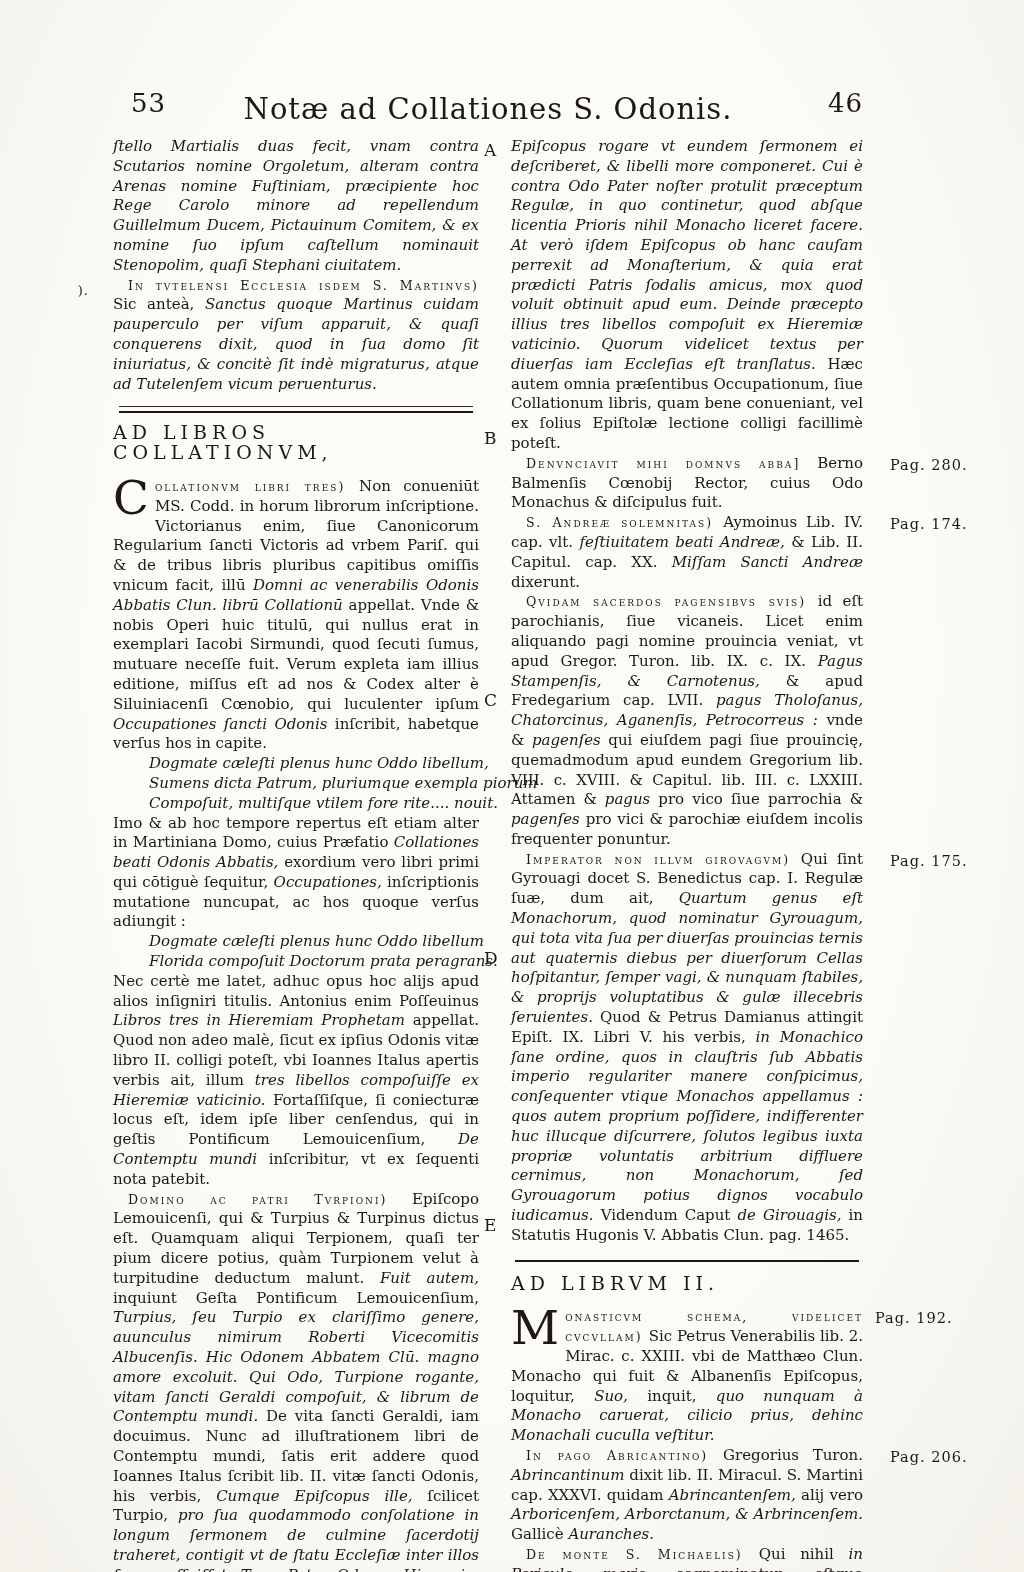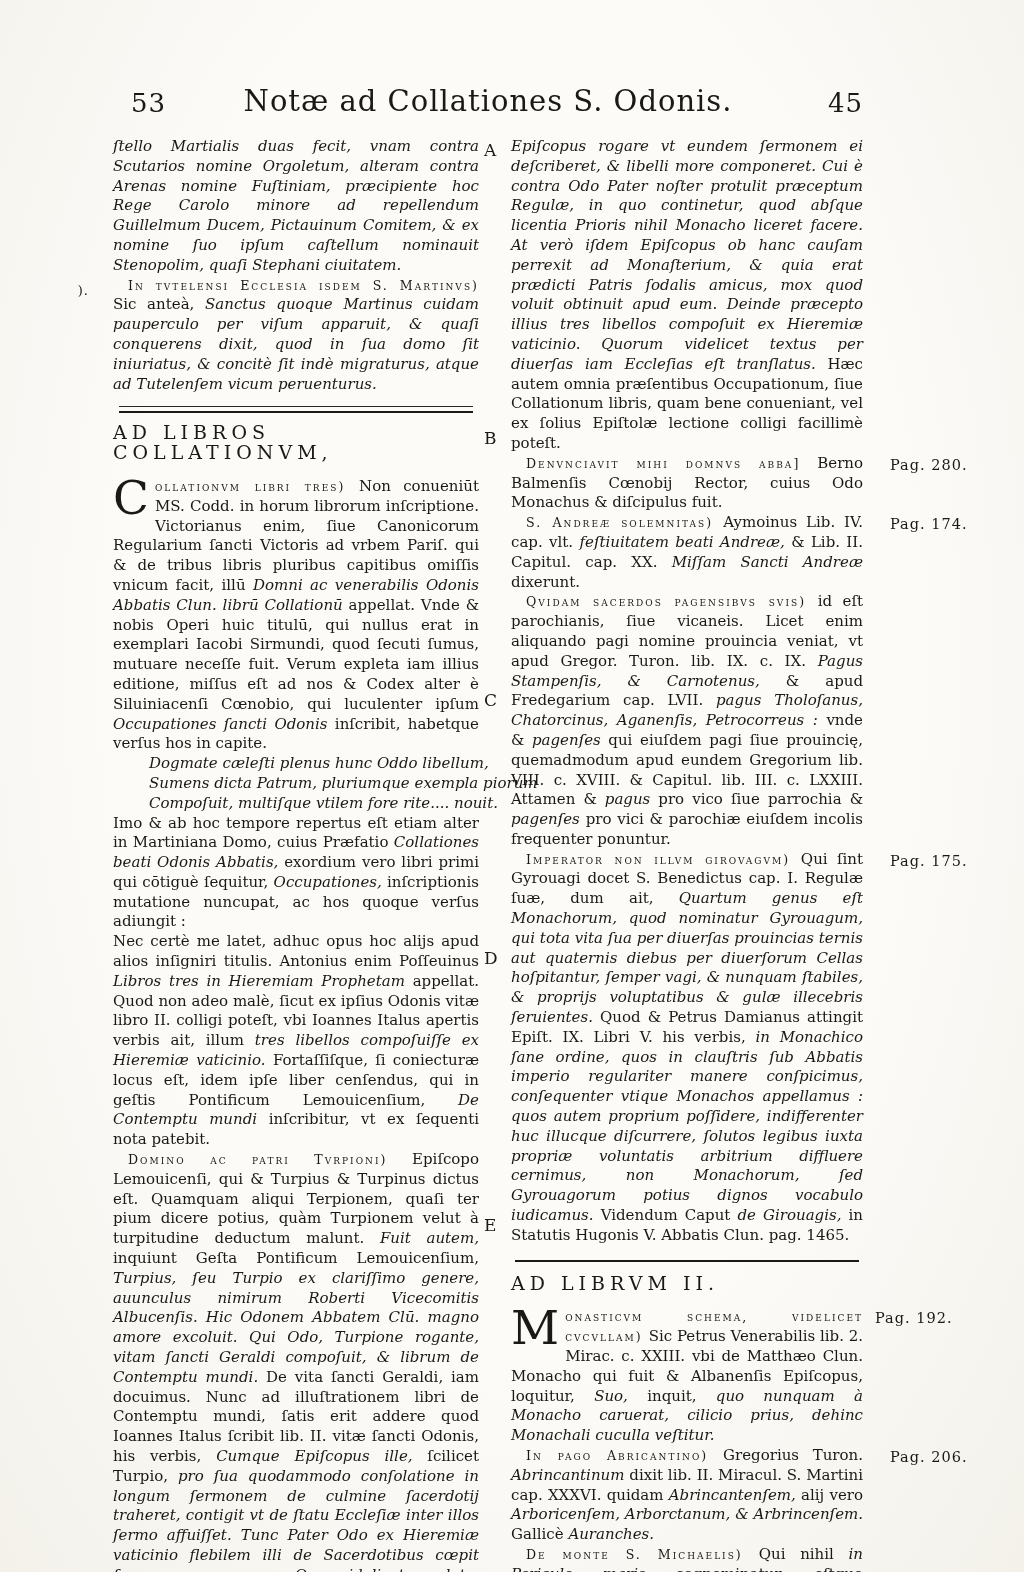--- a/index.html
+++ b/index.html
@@ -11,21 +11,21 @@
     color:#1b1815;
     font-family:"DejaVu Serif", serif;
     overflow:hidden;
     text-decoration:underline;
   }
   
   .runhead{position:absolute;top:84px;left:113px;width:750px;height:40px;}
   .pagenum{position:absolute;top:4px;font-size:26px;letter-spacing:1px;}
   .pagenum.left{left:18px;}
   .pagenum.right{right:0px;}
-  .title{position:absolute;left:0;right:0;text-align:center;font-size:29px;margin:0;font-weight:normal;letter-spacing:1px;}
+  .title{position:absolute;left:0;right:0;text-align:center;font-size:29px;margin:8px;font-weight:normal;letter-spacing:1px;}
   
   .col{position:absolute;top:137px;text-align:justify;font-size:15px;line-height:19.8px;}
   .col-left{left:113px;width:366px;}
   .col-right{left:511px;width:352px;}
   p.para{margin:0;position:relative;}
   p.para.indent{text-indent:15px;}
   .roman{font-style:normal;}
   .it{font-style:italic;}
   .smallcaps{font-size:0.84em;letter-spacing:0.16em;}
   .verse{font-style:italic;padding-left:36px;text-align:right;margin:0;}
@@ -42,36 +42,40 @@
   .note-left{right:100%;margin-right:24px;top:5px;font-size:13px;}
   .gutter-letter{position:absolute;font-size:17px;left:484px;}
 </style>
 </head>
 <body>
 
 <div class="page">
   <div class="runhead">
     <span class="pagenum left">53</span>
     <h1 class="title">Notæ ad Collationes S. Odonis.</h1>
-    <span class="pagenum right">45</span>
+    <span class="pagenum right">46</span>
   </div>
   <div class="col col-left" id="col-left">
       <p class="para"><span class="it">ſtello Martialis duas fecit, vnam contra Scutarios nomine Orgoletum, alteram contra Arenas nomine Fuſtiniam, præcipiente hoc Rege Carolo minore ad repellendum Guillelmum Ducem, Pictauinum Comitem, &amp; ex nomine ſuo ipſum caſtellum nominauit Stenopolim, quaſi Stephani ciuitatem.</span></p>
       <p class="para indent"><span class="smallcaps" style="font-variant: small-caps;">In tvtelensi Ecclesia isdem S. Martinvs) </span><span class="roman">Sic anteà, </span><span class="it">Sanctus quoque Martinus cuidam pauperculo per viſum apparuit, &amp; quaſi conquerens dixit, quod in ſua domo ſit iniuriatus, &amp; concitè ſit indè migraturus, atque ad Tutelenſem vicum peruenturus.</span><span class="margin-note note-left">).</span></p>
       <div class="divider double"></div>
       <div class="heading">
         <div class="hline-caps">AD LIBROS COLLATIONVM,</div>
       </div>
       <p class="para"><span class="dropcap">C</span><span class="smallcaps" style="font-variant: small-caps;">ollationvm libri tres) </span><span class="roman">Non conueniūt MS. Codd. in horum librorum inſcriptione. Victorianus enim, ſiue Canonicorum Regularium ſancti Victoris ad vrbem Pariſ. qui &amp; de tribus libris pluribus capitibus omiſſis vnicum facit, illū </span><span class="it">Domni ac venerabilis Odonis Abbatis Clun. librū Collationū </span><span class="roman">appellat. Vnde &amp; nobis Operi huic titulū, qui nullus erat in exemplari Iacobi Sirmundi, quod ſecuti ſumus, mutuare neceſſe fuit. Verum expleta iam illius editione, miſſus eſt ad nos &amp; Codex alter è Siluiniacenſi Cœnobio, qui luculenter ipſum </span><span class="it">Occupationes ſancti Odonis </span><span class="roman">inſcribit, habetque verſus hos in capite.</span></p>
       <div class="verse">
         <div>Dogmate cæleſti plenus hunc Oddo libellum,</div>
         <div>Sumens dicta Patrum, pluriumque exempla piorum</div>
         <div>Compoſuit, multiſque vtilem fore rite.... nouit.</div>
       </div>
       <p class="para"><span class="roman">Imo &amp; ab hoc tempore repertus eſt etiam alter in Martiniana Domo, cuius Præfatio </span><span class="it">Collationes beati Odonis Abbatis, </span><span class="roman">exordium vero libri primi qui cōtiguè ſequitur, </span><span class="it">Occupationes, </span><span class="roman">inſcriptionis mutatione nuncupat, ac hos quoque verſus adiungit :</span></p>
+      <div class="verse">
+        <div>Dogmate cæleſti plenus hunc Oddo libellum</div>
+        <div>Florida compoſuit Doctorum prata peragrans.</div>
+      </div>
       <p class="para"><span class="roman">Nec certè me latet, adhuc opus hoc alijs apud alios inſigniri titulis. Antonius enim Poſſeuinus </span><span class="it">Libros tres in Hieremiam Prophetam </span><span class="roman">appellat. Quod non adeo malè, ſicut ex ipſius Odonis vitæ libro II. colligi poteſt, vbi Ioannes Italus apertis verbis ait, illum </span><span class="it">tres libellos compoſuiſſe ex Hieremiæ vaticinio. </span><span class="roman">Fortaſſiſque, ſi coniecturæ locus eſt, idem ipſe liber cenſendus, qui in geſtis Pontificum Lemouicenſium, </span><span class="it">De Contemptu mundi </span><span class="roman">inſcribitur, vt ex ſequenti nota patebit.</span></p>
       <p class="para indent"><span class="smallcaps" style="font-variant: small-caps;">Domino ac patri Tvrpioni) </span><span class="roman">Epiſcopo Lemouicenſi, qui &amp; Turpius &amp; Turpinus dictus eſt. Quamquam aliqui Terpionem, quaſi ter pium dicere potius, quàm Turpionem velut à turpitudine deductum malunt. </span><span class="it">Fuit autem, </span><span class="roman">inquiunt Geſta Pontificum Lemouicenſium, </span><span class="it">Turpius, ſeu Turpio ex clariſſimo genere, auunculus nimirum Roberti Vicecomitis Albucenſis. Hic Odonem Abbatem Clū. magno amore excoluit. Qui Odo, Turpione rogante, vitam ſancti Geraldi compoſuit, &amp; librum de Contemptu mundi. </span><span class="roman">De vita ſancti Geraldi, iam docuimus. Nunc ad illuſtrationem libri de Contemptu mundi, ſatis erit addere quod Ioannes Italus ſcribit lib. II. vitæ ſancti Odonis, his verbis, </span><span class="it">Cumque Epiſcopus ille, </span><span class="roman">ſcilicet Turpio, </span><span class="it">pro ſua quodammodo conſolatione in longum ſermonem de culmine ſacerdotij traheret, contigit vt de ſtatu Eccleſiæ inter illos ſermo affuiſſet. Tunc Pater Odo ex Hieremiæ vaticinio flebilem illi de Sacerdotibus cœpit ſermonem exponere. Quo videlicet expleto, cœpit ille</span></p>
     </div>
   <div class="col col-right" id="col-right">
       <p class="para"><span class="it">Epiſcopus rogare vt eundem ſermonem ei deſcriberet, &amp; libelli more componeret. Cui è contra Odo Pater noſter protulit præceptum Regulæ, in quo continetur, quod abſque licentia Prioris nihil Monacho liceret facere. At verò iſdem Epiſcopus ob hanc cauſam perrexit ad Monaſterium, &amp; quia erat prædicti Patris ſodalis amicus, mox quod voluit obtinuit apud eum. Deinde præcepto illius tres libellos compoſuit ex Hieremiæ vaticinio. Quorum videlicet textus per diuerſas iam Eccleſias eſt tranſlatus. </span><span class="roman">Hæc autem omnia præſentibus Occupationum, ſiue Collationum libris, quam bene conueniant, vel ex ſolius Epiſtolæ lectione colligi facillimè poteſt.</span></p>
       <p class="para indent"><span class="smallcaps" style="font-variant: small-caps;">Denvnciavit mihi domnvs abba] </span><span class="roman">Berno Balmenſis Cœnobij Rector, cuius Odo Monachus &amp; diſcipulus fuit.</span><span class="margin-note note-right">Pag. 280.</span></p>
       <p class="para indent"><span class="smallcaps" style="font-variant: small-caps;">S. Andreæ solemnitas) </span><span class="roman">Aymoinus Lib. IV. cap. vlt. </span><span class="it">feſtiuitatem beati Andreæ, </span><span class="roman">&amp; Lib. II. Capitul. cap. XX. </span><span class="it">Miſſam Sancti Andreæ </span><span class="roman">dixerunt.</span><span class="margin-note note-right">Pag. 174.</span></p>
       <p class="para indent"><span class="smallcaps" style="font-variant: small-caps;">Qvidam sacerdos pagensibvs svis) </span><span class="roman">id eſt parochianis, ſiue vicaneis. Licet enim aliquando pagi nomine prouincia veniat, vt apud Gregor. Turon. lib. IX. c. IX. </span><span class="it">Pagus Stampenſis, &amp; Carnotenus, </span><span class="roman">&amp; apud Fredegarium cap. LVII. </span><span class="it">pagus Tholoſanus, Chatorcinus, Aganenſis, Petrocorreus : </span><span class="roman">vnde &amp; </span><span class="it">pagenſes </span><span class="roman">qui eiuſdem pagi ſiue prouincię, quemadmodum apud eundem Gregorium lib. VIII. c. XVIII. &amp; Capitul. lib. III. c. LXXIII. Attamen &amp; </span><span class="it">pagus </span><span class="roman">pro vico ſiue parrochia &amp; </span><span class="it">pagenſes </span><span class="roman">pro vici &amp; parochiæ eiuſdem incolis frequenter ponuntur.</span></p>
       <p class="para indent"><span class="smallcaps" style="font-variant: small-caps;">Imperator non illvm girovagvm) </span><span class="roman">Qui ſint Gyrouagi docet S. Benedictus cap. I. Regulæ ſuæ, dum ait, </span><span class="it">Quartum genus eſt Monachorum, quod nominatur Gyrouagum, qui tota vita ſua per diuerſas prouincias ternis aut quaternis diebus per diuerſorum Cellas hoſpitantur, ſemper vagi, &amp; nunquam ſtabiles, &amp; proprijs voluptatibus &amp; gulæ illecebris ſeruientes. </span><span class="roman">Quod &amp; Petrus Damianus attingit Epiſt. IX. Libri V. his verbis, </span><span class="it">in Monachico ſane ordine, quos in clauſtris ſub Abbatis imperio regulariter manere conſpicimus, conſequenter vtique Monachos appellamus : quos autem proprium poſſidere, indifferenter huc illucque diſcurrere, ſolutos legibus iuxta propriæ voluntatis arbitrium diffluere cernimus, non Monachorum, ſed Gyrouagorum potius dignos vocabulo iudicamus. </span><span class="roman">Videndum Caput </span><span class="it">de Girouagis, </span><span class="roman">in Statutis Hugonis V. Abbatis Clun. pag. 1465.</span><span class="margin-note note-right">Pag. 175.</span></p>
       <div class="divider single"></div>

